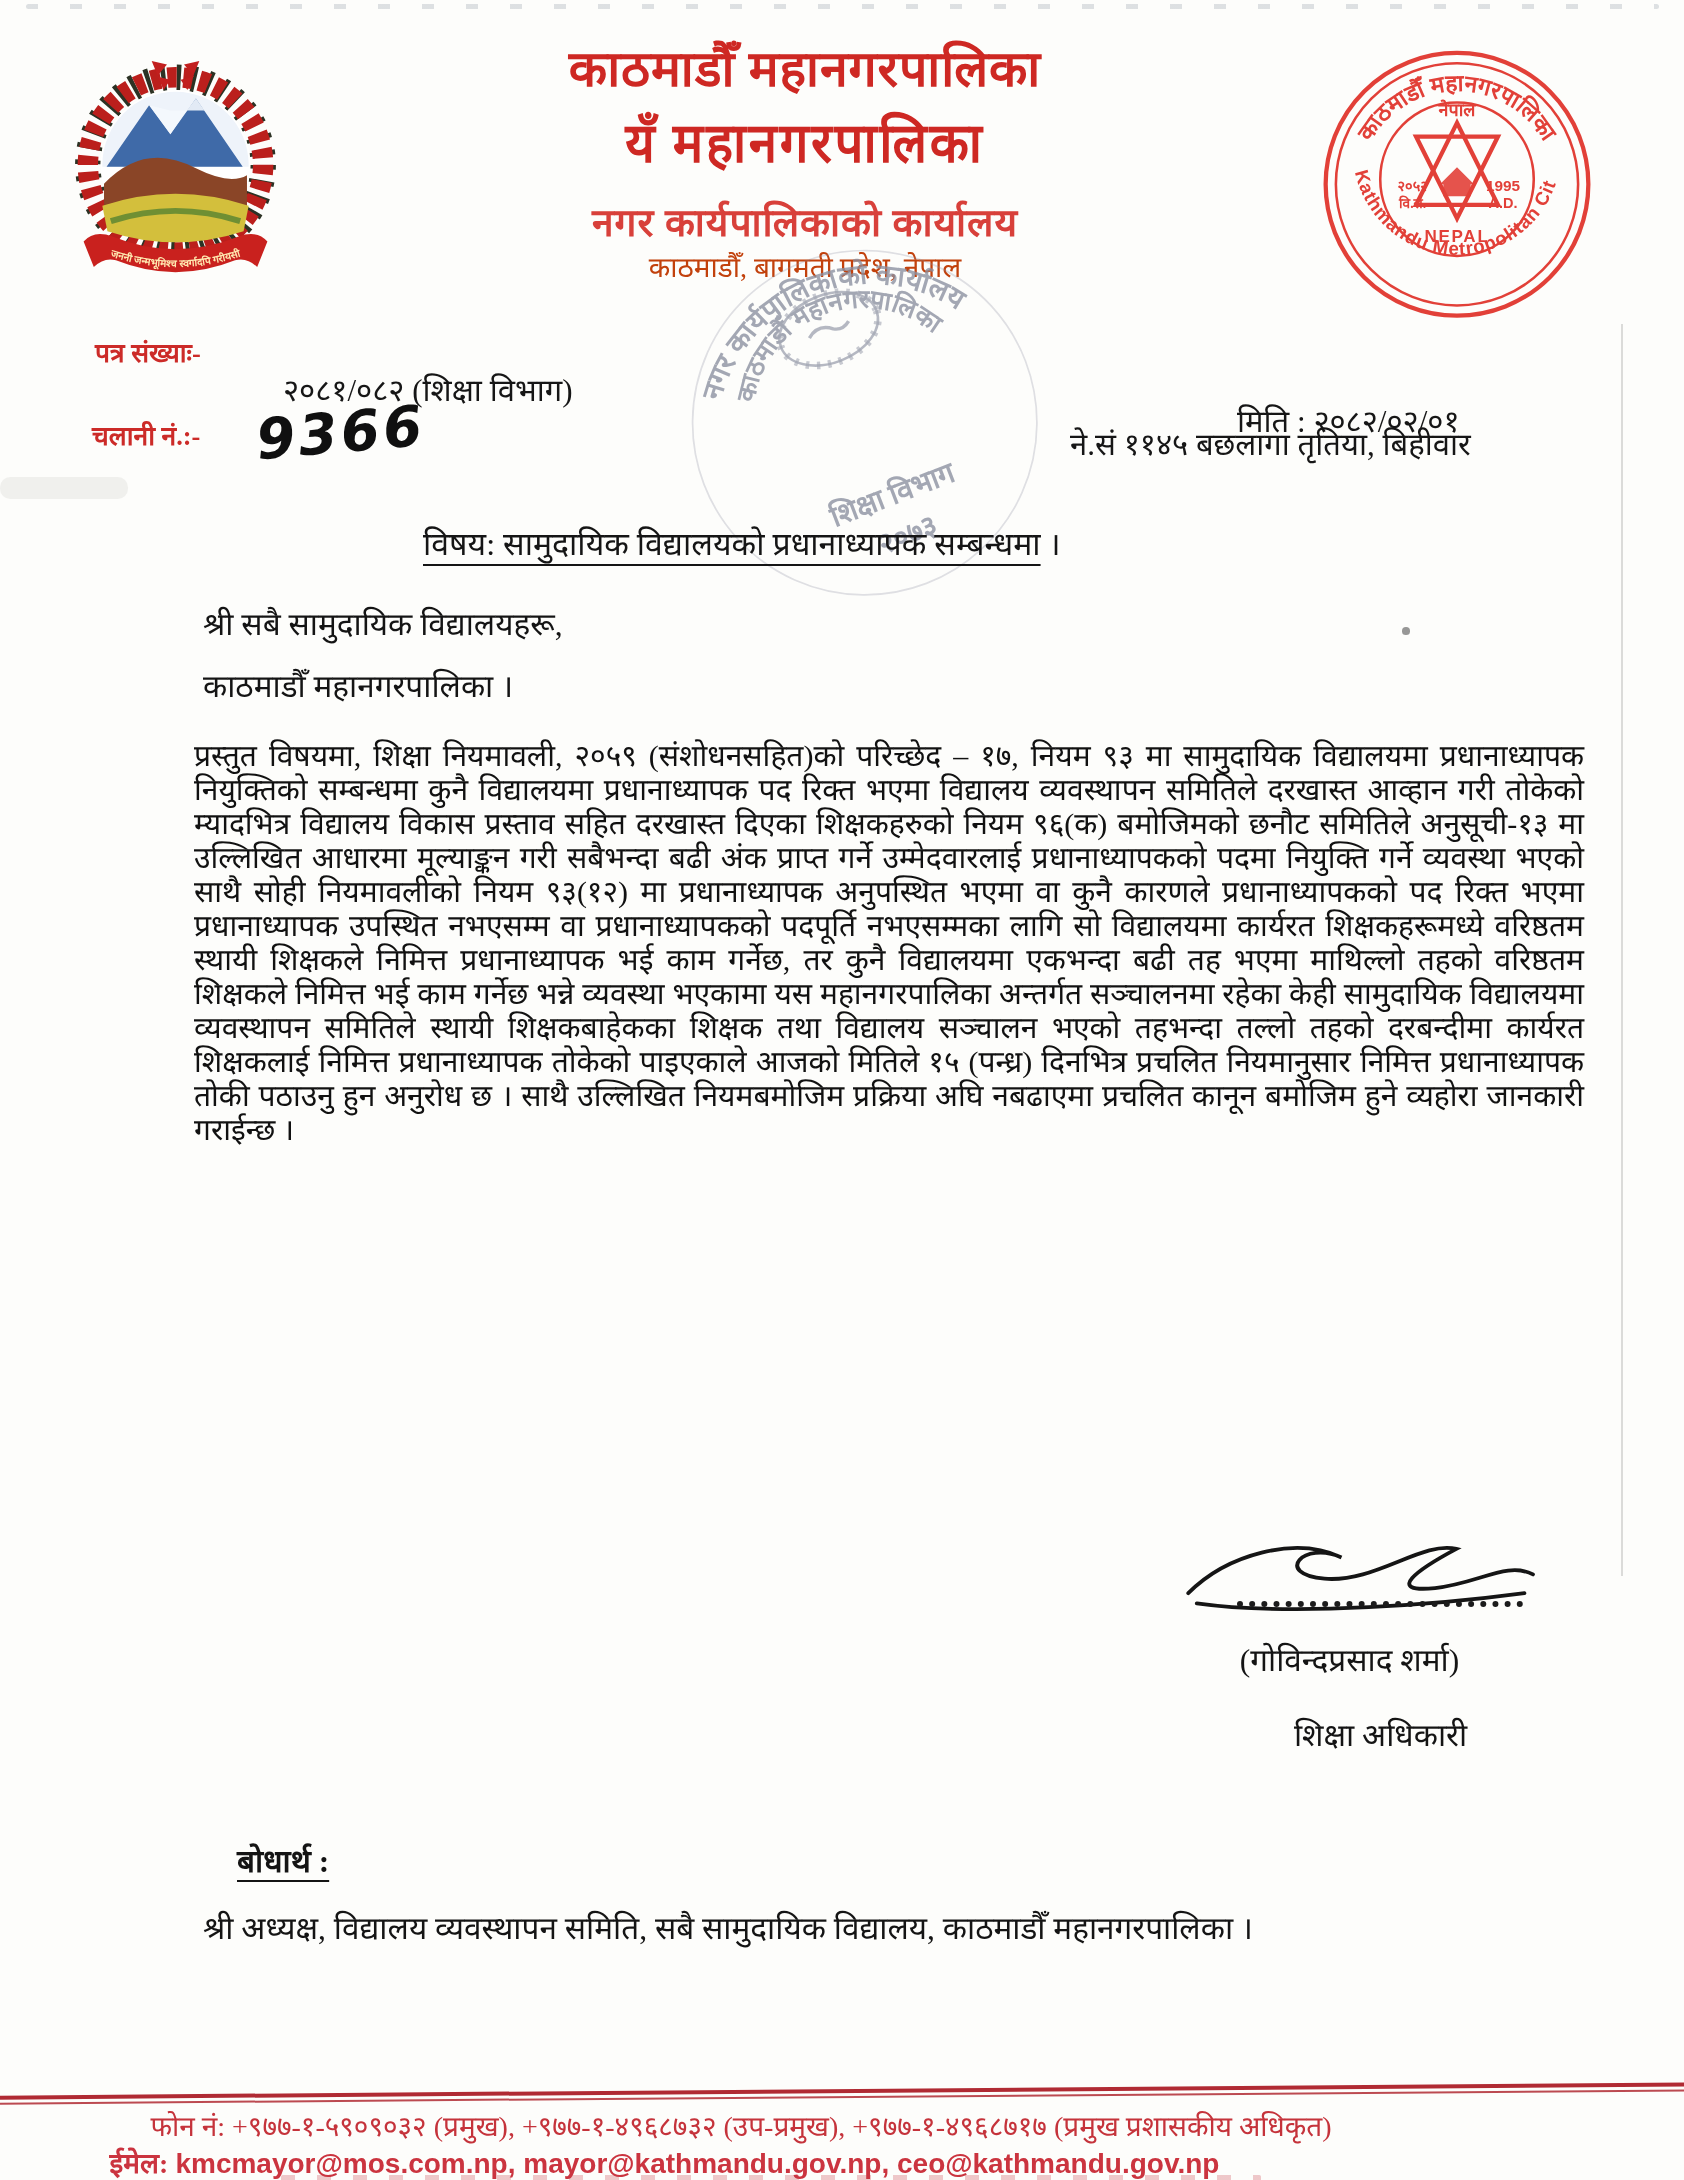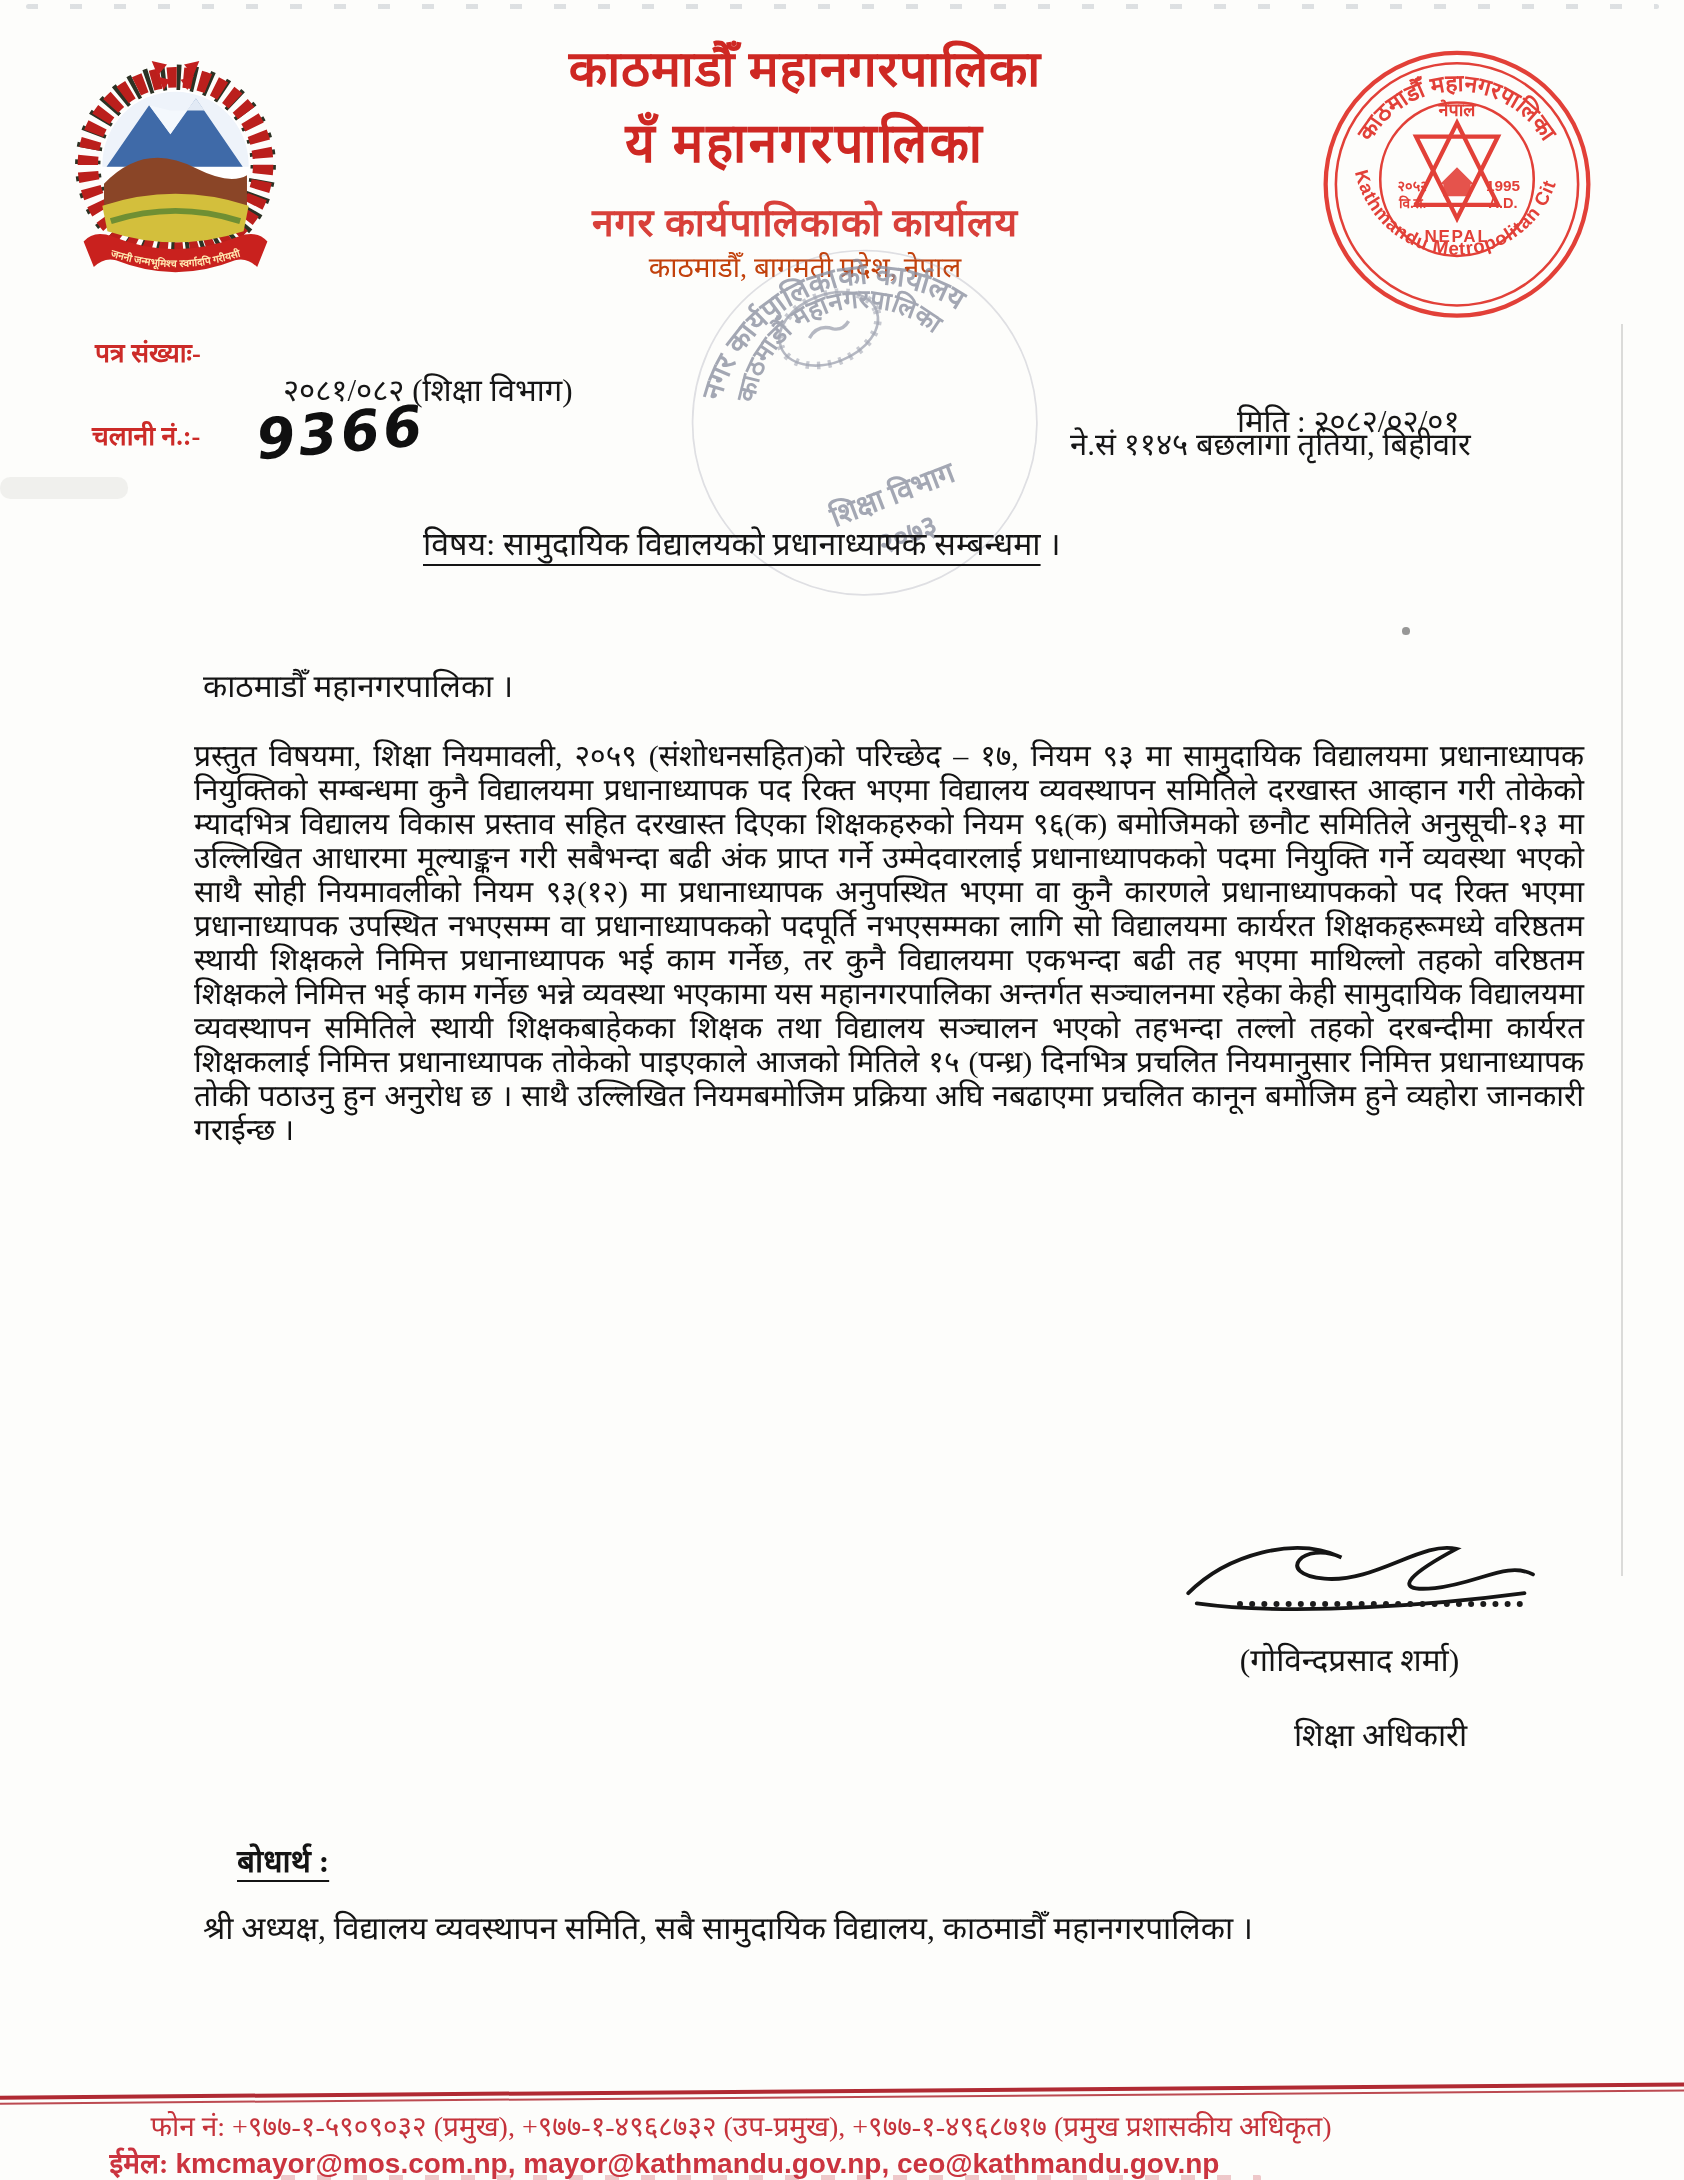--- a/index.html
+++ b/index.html
@@ -166,20 +166,21 @@
   <div class="red-label" style="left:92px;top:417px;">चलानी नं.:-</div>
   <div class="dispatch-hand">9366</div>
   <div class="meta-black" style="left:1237px;top:361px;margin-top:38px;">मिति : २०८२/०२/०१</div>
   <div class="meta-black" style="left:1070px;top:422px;">ने.सं ११४५ बछलागा तृतिया, बिहीवार</div>
 
   <div class="subject">
     <span class="und">विषय: सामुदायिक विद्यालयको प्रधानाध्यापक सम्बन्धमा</span>
     <span>।</span>
   </div>
 
+  <div class="sal1">श्री सबै सामुदायिक विद्यालयहरू,</div>
   <div class="sal2">काठमाडौँ महानगरपालिका ।</div>
 
   <div class="body-text">प्रस्तुत विषयमा, शिक्षा नियमावली, २०५९ (संशोधनसहित)को परिच्छेद – १७, नियम ९३ मा सामुदायिक विद्यालयमा प्रधानाध्यापक नियुक्तिको सम्बन्धमा कुनै विद्यालयमा प्रधानाध्यापक पद रिक्त भएमा विद्यालय व्यवस्थापन समितिले दरखास्त आव्हान गरी तोकेको म्यादभित्र विद्यालय विकास प्रस्ताव सहित दरखास्त दिएका शिक्षकहरुको नियम ९६(क) बमोजिमको छनौट समितिले अनुसूची-१३ मा उल्लिखित आधारमा मूल्याङ्कन गरी सबैभन्दा बढी अंक प्राप्त गर्ने उम्मेदवारलाई प्रधानाध्यापकको पदमा नियुक्ति गर्ने व्यवस्था भएको साथै सोही नियमावलीको नियम ९३(१२) मा प्रधानाध्यापक अनुपस्थित भएमा वा कुनै कारणले प्रधानाध्यापकको पद रिक्त भएमा प्रधानाध्यापक उपस्थित नभएसम्म वा प्रधानाध्यापकको पदपूर्ति नभएसम्मका लागि सो विद्यालयमा कार्यरत शिक्षकहरूमध्ये वरिष्ठतम स्थायी शिक्षकले निमित्त प्रधानाध्यापक भई काम गर्नेछ, तर कुनै विद्यालयमा एकभन्दा बढी तह भएमा माथिल्लो तहको वरिष्ठतम शिक्षकले निमित्त भई काम गर्नेछ भन्ने व्यवस्था भएकामा यस महानगरपालिका अन्तर्गत सञ्चालनमा रहेका केही सामुदायिक विद्यालयमा व्यवस्थापन समितिले स्थायी शिक्षकबाहेकका शिक्षक तथा विद्यालय सञ्चालन भएको तहभन्दा तल्लो तहको दरबन्दीमा कार्यरत शिक्षकलाई निमित्त प्रधानाध्यापक तोकेको पाइएकाले आजको मितिले १५ (पन्ध्र) दिनभित्र प्रचलित नियमानुसार निमित्त प्रधानाध्यापक तोकी पठाउनु हुन अनुरोध छ ।  साथै उल्लिखित नियमबमोजिम प्रक्रिया अघि नबढाएमा प्रचलित कानून बमोजिम हुने व्यहोरा जानकारी गराईन्छ ।</div>
 
   <div class="sig-squiggle">
     <svg width="383" height="98" viewBox="0 0 450 115">
       <path d="M25 80 C70 35 150 12 205 38 C160 18 125 58 185 63 C245 68 300 18 340 28 C295 52 255 80 315 74 C365 69 400 42 430 58
                M35 92 C150 108 330 92 420 80" fill="none" stroke="#151515" stroke-width="4.5" stroke-linecap="round"></path>
     </svg>
   </div>

